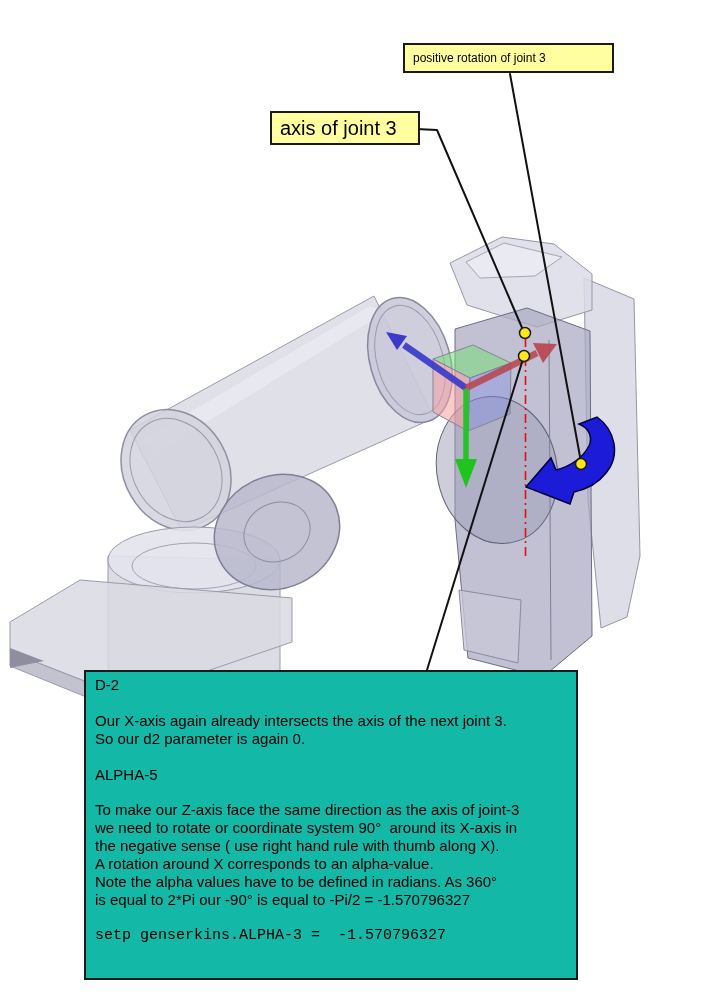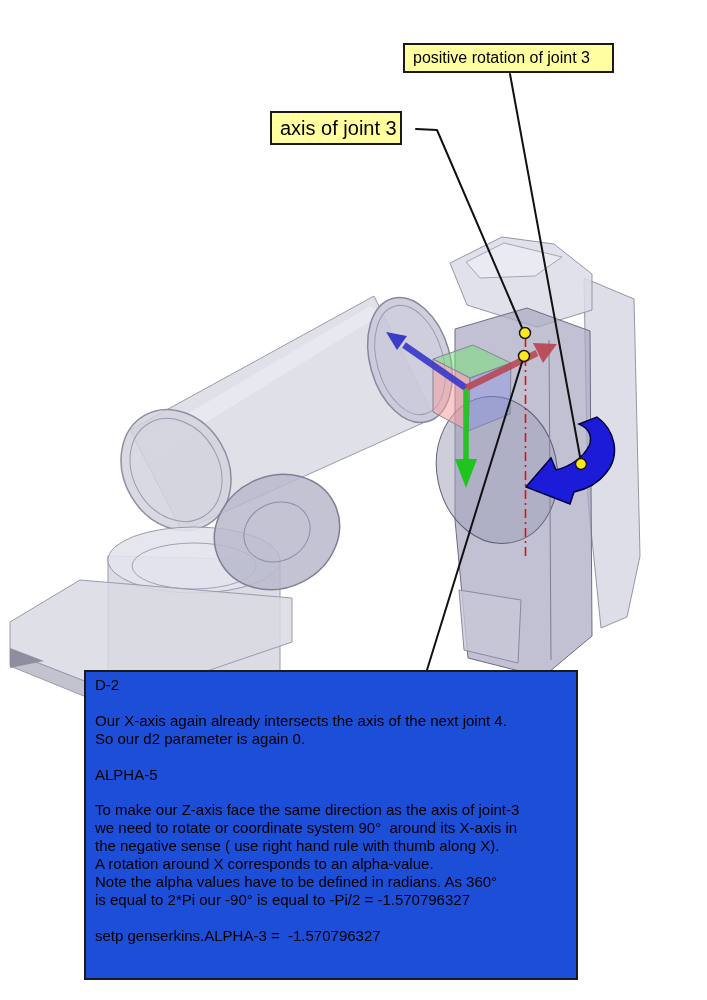--- a/index.html
+++ b/index.html
@@ -6,29 +6,29 @@
   .stage{
     position:relative;width:707px;height:1000px;background:#ffffff;
     font-family:"Liberation Sans",sans-serif;overflow:hidden;color:#000;
   }
   .stage svg{position:absolute;left:0;top:0;}
   .callout{
     position:absolute;box-sizing:border-box;
     background:#FFFFA0;border:2px solid #1a1a1a;
     display:flex;align-items:center;padding:0 8px;white-space:nowrap;
   }
-  #axis-label{left:270px;top:111px;width:132px;height:34px;font-size:20px;}
-  #rotation-label{left:403px;top:43px;width:211px;height:30px;font-size:16px;}
+  #axis-label{left:270px;top:111px;width:150px;height:34px;font-size:20px;}
+  #rotation-label{left:403px;top:43px;width:211px;height:30px;font-size:12px;}
   #info-box{
     position:absolute;left:84px;top:670px;width:494px;height:310px;
-    box-sizing:border-box;background:#1d4ed8;border:2px solid #1a1a1a;
+    box-sizing:border-box;background:#14b8a6;border:2px solid #1a1a1a;
     padding:4px 9px;font-size:15px;line-height:17.9px;
   }
   .para{white-space:pre-wrap;margin:0 0 17.9px 0;}
-  .para:last-child{margin-bottom:0;}
+  .para:last-child{margin-bottom:0;font-family:Liberation Mono, monospace;}
 </style>
 </head>
 <body>
 
 <div class="stage">
 
   <svg width="707" height="1000" viewBox="0 0 707 1000">
 
     <g stroke-width="1">
 
@@ -104,21 +104,21 @@
 
   <div class="callout" id="rotation-label">
     <span>positive rotation of joint 3</span>
   </div>
   <div class="callout" id="axis-label">
     <span>axis of joint 3</span>
   </div>
 
   <div id="info-box">
     <div class="para">D-2</div>
-    <div class="para">Our X-axis again already intersects the axis of the next joint 4.
+    <div class="para">Our X-axis again already intersects the axis of the next joint 3.
 So our d2 parameter is again 0.</div>
     <div class="para">ALPHA-5</div>
     <div class="para">To make our Z-axis face the same direction as the axis of joint-3
 we need to rotate or coordinate system 90°  around its X-axis in
 the negative sense ( use right hand rule with thumb along X).
 A rotation around X corresponds to an alpha-value.
 Note the alpha values have to be defined in radians. As 360°
 is equal to 2*Pi our -90° is equal to -Pi/2 = -1.570796327</div>
     <div class="para">setp genserkins.ALPHA-3 =  -1.570796327</div>
   </div>

